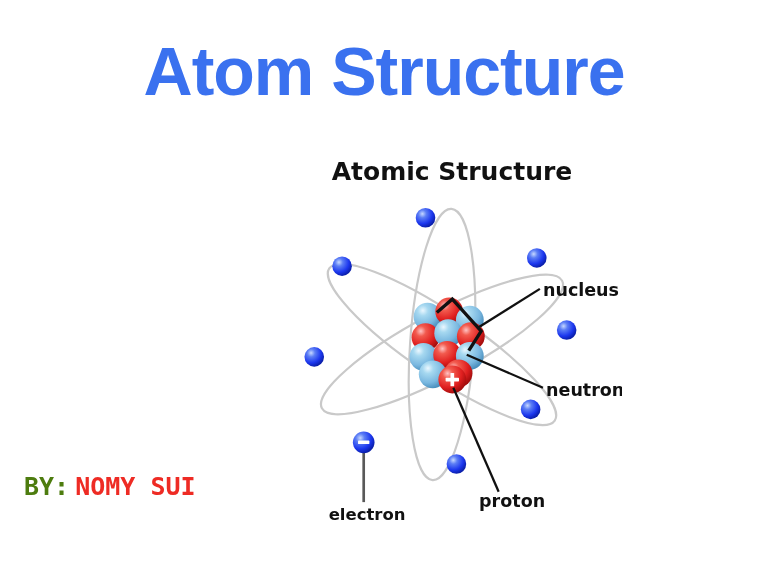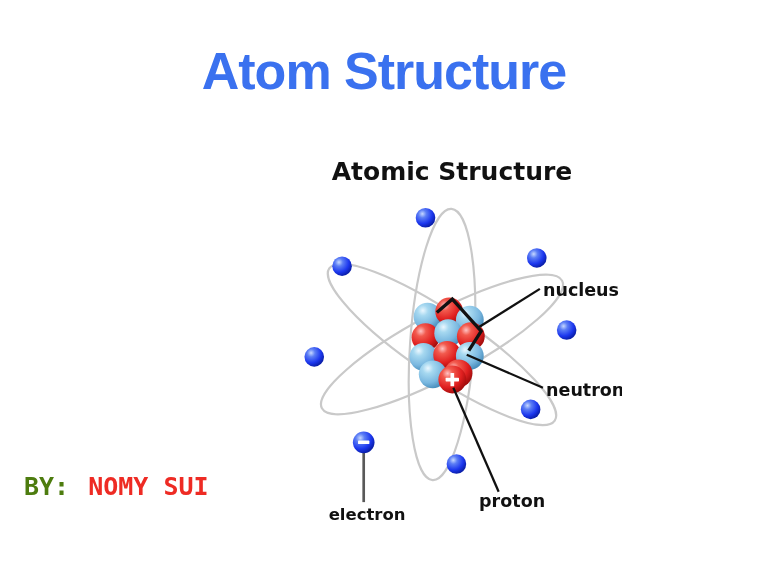--- a/index.html
+++ b/index.html
@@ -24,21 +24,21 @@
 
   
   #slide-title {
     position: absolute;
     left: 0;
     top: 28px;
     width: 768px;
     text-align: center;
     font-family: "Liberation Sans", sans-serif;
     font-weight: bold;
-    font-size: 52px;
+    font-size: 68px;
     line-height: 86px;
     letter-spacing: -1px;
     color: #3a71ef;
     white-space: nowrap;
   }
 
   
   #figure-caption {
     position: absolute;
     left: 232px;
@@ -58,21 +58,21 @@
     position: absolute;
     left: 24px;
     top: 472px;
     font-family: "DejaVu Sans Mono", "Liberation Mono", monospace;
     font-weight: bold;
     font-size: 25px;
     line-height: 30px;
     white-space: nowrap;
   }
   #byline .by-label { color: #4d7c0f; }
-  #byline .by-name  { color: #ee2b24; margin-left: 19px; }
+  #byline .by-name  { color: #ee2b24; margin-left: 6px; }
 
   
   #atom-figure {
     position: absolute;
     left: 262px;
     top: 192px;
     width: 360px;
     height: 340px;
   }
   #atom-svg { display: block; width: 360px; height: 340px; }

